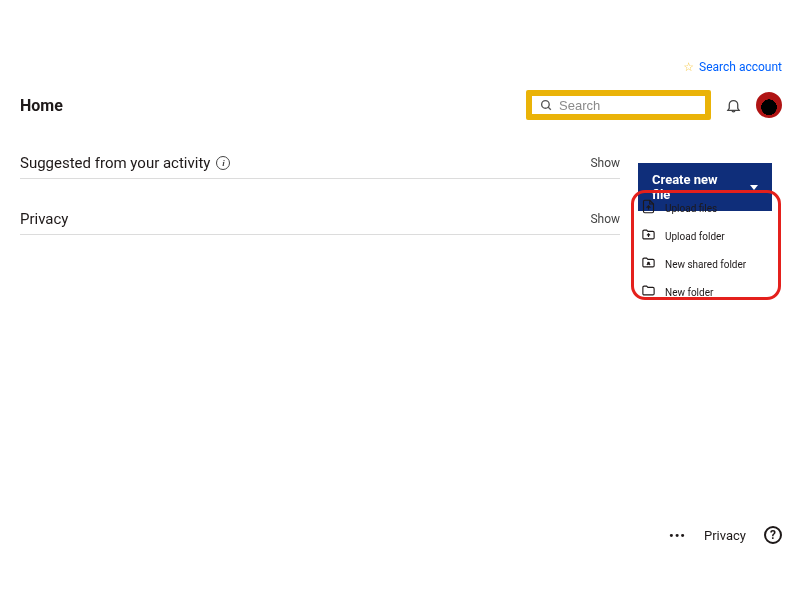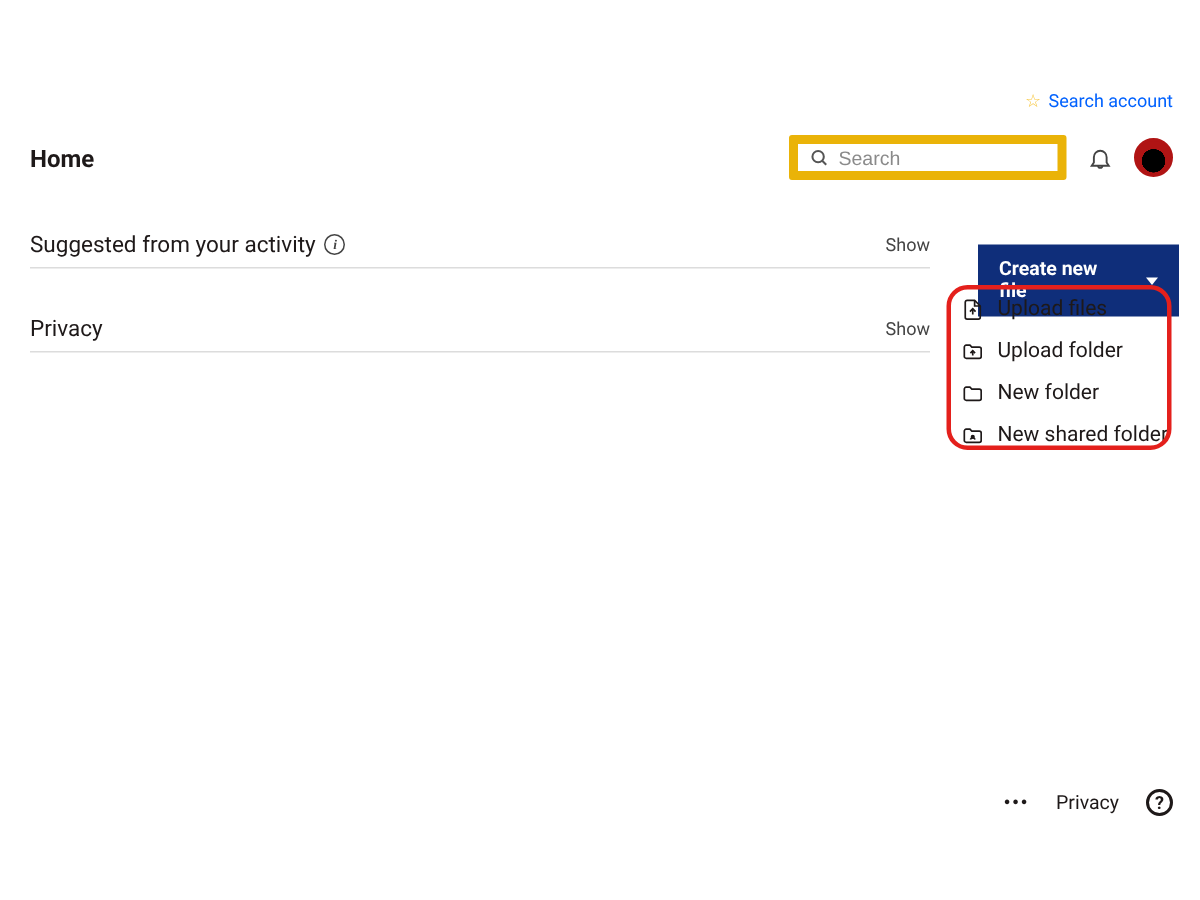--- a/index.html
+++ b/index.html
@@ -120,21 +120,20 @@
       color: #fff;
       font-size: 13px;
       font-weight: 700;
       padding: 9px 14px;
       display: flex;
       align-items: center;
       gap: 18px;
       cursor: pointer;
       width: 134px;
       justify-content: center;
-      margin-left: 14px;
     }
     .chevron-down {
       width: 0; height: 0;
       border-left: 4px solid transparent;
       border-right: 4px solid transparent;
       border-top: 5px solid #fff;
     }
     .highlight-box {
       position: absolute;
       top: 190px;
@@ -150,21 +149,21 @@
       top: 196px;
       left: 640px;
       display: flex;
       flex-direction: column;
       gap: 8px;
     }
     .menu-item {
       display: flex;
       align-items: flex-end;
       gap: 9px;
-      font-size: 14px;
+      font-size: 10px;
       color: #1e1919;
       cursor: pointer;
       padding: 2px 0;
     }
     .menu-item .ic {
       width: 16px; height: 16px; display:flex; align-items:center; justify-content:center;
       color: #1e1919;
     }
     .footer {
       position: absolute;
@@ -260,33 +259,33 @@
           <path d="M12 16v-5"></path>
           <path d="M9.5 13.5L12 11l2.5 2.5"></path>
         </svg>
     </span>
     <span>Upload folder</span>
   </div>
   <div class="menu-item">
     <span class="ic">
       <svg width="15" height="15" viewBox="0 0 24 24" fill="none" stroke="currentColor" stroke-width="1.8">
           <path d="M3 7a2 2 0 012-2h4l2 2h8a2 2 0 012 2v8a2 2 0 01-2 2H5a2 2 0 01-2-2z"></path>
-        </svg>
-    </span>
-    <span>New folder</span>
-  </div>
-  <div class="menu-item">
-    <span class="ic">
-      <svg width="15" height="15" viewBox="0 0 24 24" fill="none" stroke="currentColor" stroke-width="1.8">
-          <path d="M3 7a2 2 0 012-2h4l2 2h8a2 2 0 012 2v8a2 2 0 01-2 2H5a2 2 0 01-2-2z"></path>
           <circle cx="12" cy="13" r="1.3" fill="currentColor"></circle>
           <path d="M9.5 16c.4-1 1.4-1.7 2.5-1.7s2.1.7 2.5 1.7"></path>
         </svg>
     </span>
     <span>New shared folder</span>
+  </div>
+  <div class="menu-item">
+    <span class="ic">
+      <svg width="15" height="15" viewBox="0 0 24 24" fill="none" stroke="currentColor" stroke-width="1.8">
+          <path d="M3 7a2 2 0 012-2h4l2 2h8a2 2 0 012 2v8a2 2 0 01-2 2H5a2 2 0 01-2-2z"></path>
+        </svg>
+    </span>
+    <span>New folder</span>
   </div>
 </div>
 
 <div class="highlight-box"></div>
 
 <div class="footer">
   <span class="more-dots">•••</span>
   <span class="privacy-link">Privacy</span>
   <span class="help-icon">?</span>
 </div>

